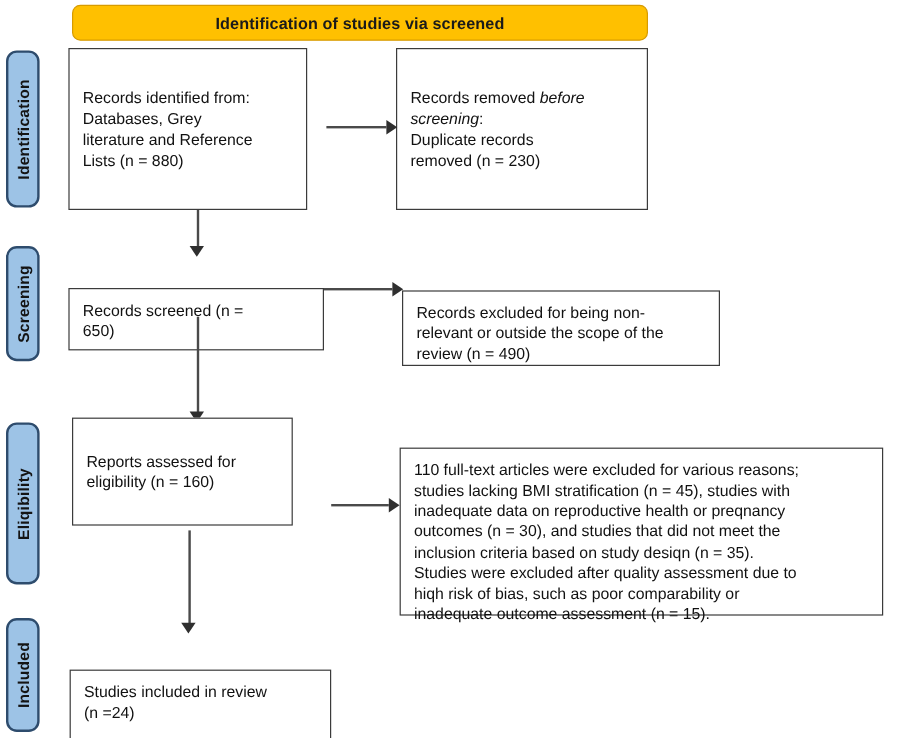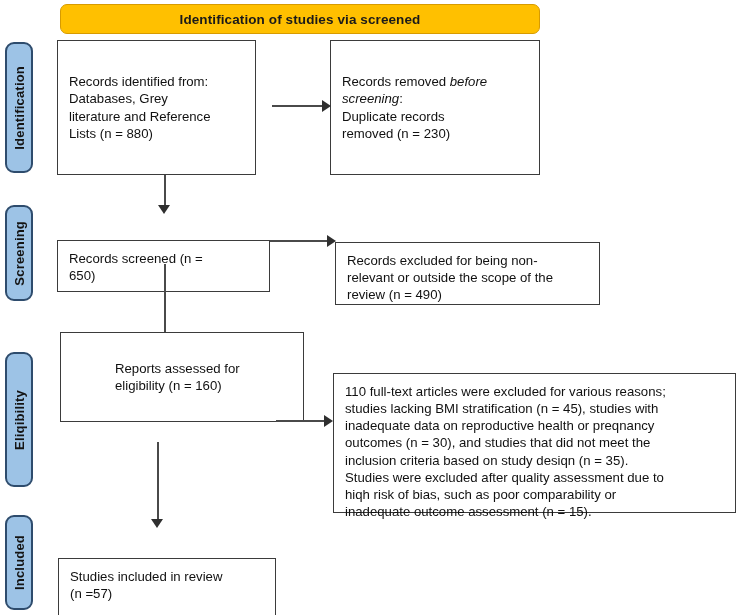--- a/index.html
+++ b/index.html
@@ -164,21 +164,21 @@
 relevant or outside the scope of the
 review (n = 490)</div>
   </div>
 
   <div class="hline" style="left:270px; top:240px; width:57px;"></div>
   <div class="arrow-right" style="left:327px; top:235px;"></div>
 
   <div class="vline" style="left:164px; top:264px; height:87px;"></div>
   <div class="arrow-down" style="left:158px; top:343px;"></div>
 
-  <div class="box" style="left:60px; top:332px; width:244px; height:90px;padding-left:43px;">
+  <div class="box" style="left:60px; top:348px; width:184px; height:90px;">
     <div class="txt">Reports assessed for
 eligibility (n = 160)</div>
   </div>
 
   <div class="box vtop" style="left:333px; top:345px; width:403px; height:140px;">
     <div class="txt">110 full-text articles were excluded for various reasons;
 studies lacking BMI stratification (n = 45), studies with
 inadequate data on reproductive health or preqnancy
 outcomes (n = 30), and studies that did not meet the
 inclusion criteria based on study desiqn (n = 35).
@@ -188,16 +188,16 @@
   </div>
 
   <div class="hline" style="left:276px; top:420px; width:48px;"></div>
   <div class="arrow-right" style="left:324px; top:415px;"></div>
 
   <div class="vline" style="left:157px; top:442px; height:82px;"></div>
   <div class="arrow-down" style="left:151px; top:519px;"></div>
 
   <div class="box vtop" style="left:58px; top:530px; width:218px; height:75px;">
     <div class="txt">Studies included in review
-(n =57)</div>
+(n =24)</div>
   </div>
 
 </div>
 
 </body></html>

